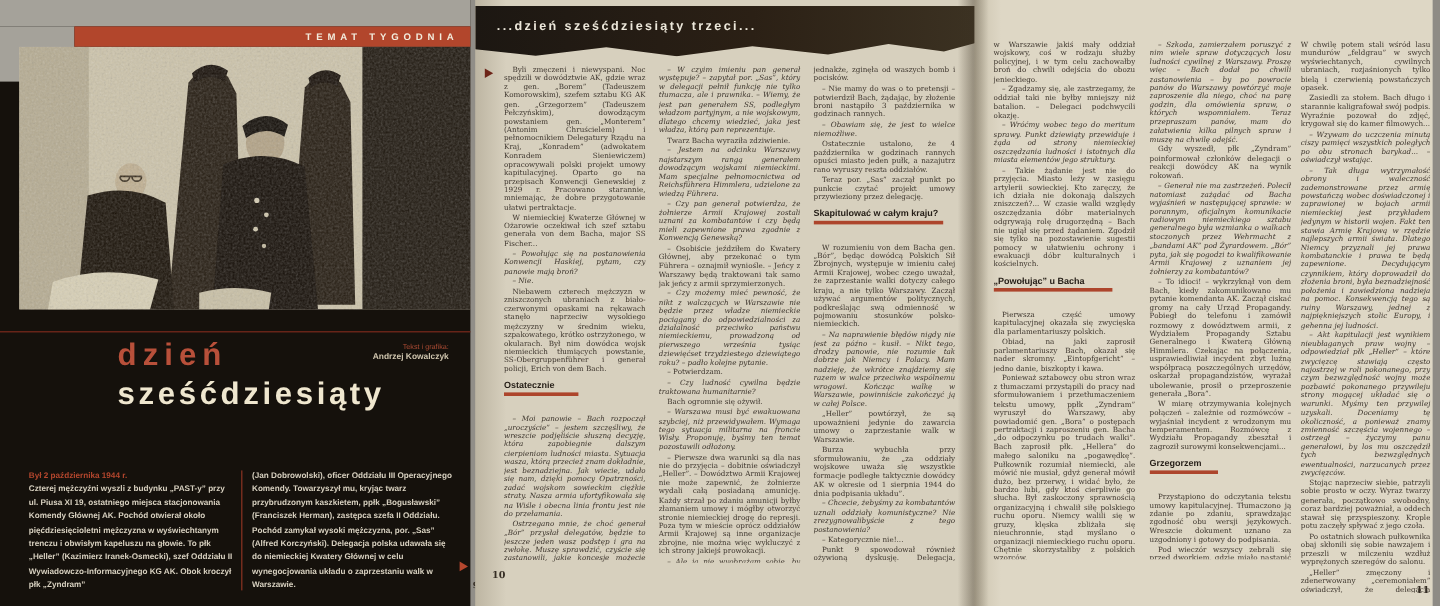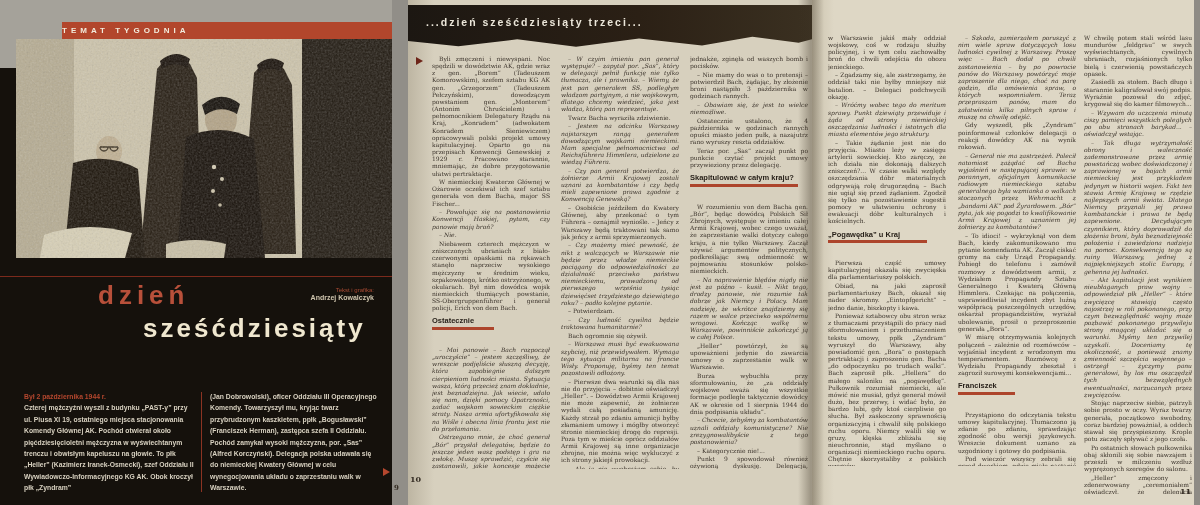--- a/index.html
+++ b/index.html
@@ -4,44 +4,44 @@
 <style>
   html,body{margin:0;padding:0;background:#6e6c68;}
   #stage{position:relative;width:1200px;height:505px;overflow:hidden;background:#918e88;
          font-family:"DejaVu Serif","Liberation Serif",serif;}
   
   .page-left{position:absolute;left:0;top:0;width:392px;height:505px;background:#15110c;}
   .strip-top{position:absolute;left:0;top:0;width:392px;height:22px;background:#a5a29a;}
   .strip-corner{position:absolute;left:0;top:22px;width:62px;height:46px;background:#a5a29a;}
   .banner{position:absolute;left:62px;top:22px;width:330px;height:17px;background:#b2462c;
           color:#f2ebdc;font:bold 8px "Liberation Sans",sans-serif;letter-spacing:4px;
-          line-height:18px;text-align:left;padding-right:22px;box-sizing:border-box;}
+          line-height:18px;text-align:right;padding-right:10px;box-sizing:border-box;}
   .photo{position:absolute;left:16px;top:39px;width:376px;height:219px;}
   .series{position:absolute;left:0;top:259px;width:392px;box-sizing:border-box;padding-left:28px;
           color:#ebe4d3;font:bold 13px "Liberation Sans",sans-serif;letter-spacing:7px;white-space:nowrap;}
   .series-rule{position:absolute;left:0;top:276px;width:392px;height:1px;background:#7c2a1c;}
   .t-dzien{position:absolute;left:98px;top:280px;color:#b8503a;
            font:bold 26px "Liberation Sans",sans-serif;letter-spacing:5px;text-align:center;}
   .credit{position:absolute;right:18px;top:287px;text-align:right;font-family:"Liberation Sans",sans-serif;}
   .credit .lab{display:block;color:#a84a33;font-size:6px;line-height:7px;}
   .credit .nam{display:block;color:#cfc5ae;font-size:7px;font-weight:bold;line-height:8px;}
   .t-sz{position:absolute;left:98px;top:313px;color:#efe7cf;
-        font:bold 26px "Liberation Sans",sans-serif;letter-spacing:3px;margin-left:45px;}
+        font:bold 26px "Liberation Sans",sans-serif;letter-spacing:3px;}
   .t-tr{position:absolute;left:98px;top:349px;color:#efe7cf;
         font:bold 26px "Liberation Sans",sans-serif;letter-spacing:6px;}
   .cap{position:absolute;top:391px;font-family:"Liberation Sans",sans-serif;font-weight:bold;
        font-size:6.8px;line-height:11.4px;color:#d8d1c0;text-align:left;}
   .cap1{left:24px;width:172px;}
   .cap2{left:210px;width:168px;}
   .cap .lead{color:#b5472e;display:block;}
   .cap-div{position:absolute;left:201px;top:392px;width:1px;height:100px;background:#8c3322;}
   .arrow-red{position:absolute;left:383px;top:468px;width:0;height:0;
              border-left:7px solid #b5472e;border-top:4px solid transparent;border-bottom:4px solid transparent;}
   
-  .page-mid{position:absolute;left:408px;top:0;width:420px;height:505px;
+  .page-mid{position:absolute;left:396px;top:0;width:420px;height:505px;
             background:linear-gradient(90deg,#bdb5a2 0,#d7d0be 26px,#d7d0be 96%,#cfc8b5 100%);text-decoration:underline;}
   .band{position:absolute;left:0;top:5px;width:420px;height:44px;
         background:linear-gradient(90deg,#1c1712,#2b2015 55%,#3c3222);
         clip-path:polygon(0 0,100% 0,100% 68%,93% 86%,82% 72%,70% 92%,55% 76%,40% 95%,26% 78%,12% 94%,0 82%);}
   .band span{position:absolute;left:18px;top:11px;color:#ece7da;
              font:bold 10.5px "Liberation Sans",sans-serif;letter-spacing:2px;}
   .mid-arrow{position:absolute;left:8px;top:57px;width:0;height:0;
              border-left:7px solid #6d2418;border-top:4px solid transparent;border-bottom:4px solid transparent;}
   
   .page-right{position:absolute;left:812px;top:0;width:382px;height:505px;
@@ -181,33 +181,33 @@
       </div>
   </div>
   <div class="pgnum pg10">10</div>
 
   <div class="page-right">
     <div class="col rcol rcol1">
         <p class="ni">w Warszawie jakiś mały oddział wojskowy, coś w rodzaju służby policyjnej, i w tym celu zachowałby broń do chwili odejścia do obozu jenieckiego.</p>
         <p>– Zgadzamy się, ale zastrzegamy, że oddział taki nie byłby mniejszy niż batalion. – Delegaci podchwycili okazję.</p>
         <p class="it">– Wróćmy wobec tego do meritum sprawy. Punkt dziewiąty przewiduje i żąda od strony niemieckiej oszczędzania ludności i istotnych dla miasta elementów jego struktury.</p>
         <p>– Takie żądanie jest nie do przyjęcia. Miasto leży w zasięgu artylerii sowieckiej. Kto zaręczy, że ich działa nie dokonają dalszych zniszczeń?... W czasie walki względy oszczędzania dóbr materialnych odgrywają rolę drugorzędną – Bach nie ugiął się przed żądaniem. Zgodził się tylko na pozostawienie sugestii pomocy w ułatwieniu ochrony i ewakuacji dóbr kulturalnych i kościelnych.</p>
-        <h4 class="subhead"><span>„Pogawędka” u Kraj</span><div class="redbar" style="width: 98.8px;"></div></h4>
+        <h4 class="subhead"><span>„Powołując” u Bacha</span><div class="redbar" style="width: 98.8px;"></div></h4>
         <p>Pierwsza część umowy kapitulacyjnej okazała się zwycięska dla parlamentariuszy polskich.</p>
         <p>Obiad, na jaki zaprosił parlamentariuszy Bach, okazał się nader skromny. „Eintopfgericht” – jedno danie, biszkopty i kawa.</p>
         <p>Ponieważ sztabowcy obu stron wraz z tłumaczami przystąpili do pracy nad sformułowaniem i przetłumaczeniem tekstu umowy, ppłk „Zyndram” wyruszył do Warszawy, aby powiadomić gen. „Bora” o postępach pertraktacji i zaproszeniu gen. Bacha „do odpoczynku po trudach walki”. Bach zaprosił płk. „Hellera” do małego saloniku na „pogawędkę”. Pułkownik rozumiał niemiecki, ale mówić nie musiał, gdyż generał mówił dużo, bez przerwy, i widać było, że bardzo lubi, gdy ktoś cierpliwie go słucha. Był zaskoczony sprawnością organizacyjną i chwalił siłę polskiego ruchu oporu. Niemcy walili się w gruzy, klęska zbliżała się nieuchronnie, stąd myślano o organizacji niemieckiego ruchu oporu. Chętnie skorzystaliby z polskich wzorców.</p>
         <p class="it">– Macie konspirację we krwi – oświadczył. – Nie mogę zrozumieć jednak, jak w tak ekstremalnych warunkach można stworzyć i wyszkolić tak dobrego żołnierza, jak wasi ludzie.</p>
       </div>
     <div class="col rcol rcol2">
         <p class="it">– Szkoda, zamierzałem poruszyć z nim wiele spraw dotyczących losu ludności cywilnej z Warszawy. Proszę więc – Bach dodał po chwili zastanowienia – by po powrocie panów do Warszawy powtórzyć moje zaproszenie dla niego, choć na parę godzin, dla omówienia spraw, o których wspomniałem. Teraz przepraszam panów, mam do załatwienia kilka pilnych spraw i muszę na chwilę odejść.</p>
         <p>Gdy wyszedł, płk „Zyndram” poinformował członków delegacji o reakcji dowódcy AK na wynik rokowań.</p>
         <p class="it">– Generał nie ma zastrzeżeń. Polecił natomiast zażądać od Bacha wyjaśnień w następującej sprawie: w porannym, oficjalnym komunikacie radiowym niemieckiego sztabu generalnego była wzmianka o walkach stoczonych przez Wehrmacht z „bandami AK” pod Żyrardowem. „Bór” pyta, jak się pogodzi to kwalifikowanie Armii Krajowej z uznaniem jej żołnierzy za kombatantów?</p>
         <p>– To idioci! – wykrzyknął von dem Bach, kiedy zakomunikowano mu pytanie komendanta AK. Zaczął ciskać gromy na cały Urząd Propagandy. Pobiegł do telefonu i zamówił rozmowy z dowództwem armii, z Wydziałem Propagandy Sztabu Generalnego i Kwaterą Główną Himmlera. Czekając na połączenia, usprawiedliwiał incydent zbyt luźną współpracą poszczególnych urzędów, oskarżał propagandzistów, wyrażał ubolewanie, prosił o przeproszenie generała „Bora”.</p>
         <p>W miarę otrzymywania kolejnych połączeń – zależnie od rozmówców – wyjaśniał incydent z wrodzonym mu temperamentem. Rozmówcę z Wydziału Propagandy zbeształ i zagroził surowymi konsekwencjami...</p>
-        <h4 class="subhead"><span>Franciszek</span><div class="redbar" style="width: 57.2px;"></div></h4>
+        <h4 class="subhead"><span>Grzegorzem</span><div class="redbar" style="width: 57.2px;"></div></h4>
         <p>Przystąpiono do odczytania tekstu umowy kapitulacyjnej. Tłumaczono ją zdanie po zdaniu, sprawdzając zgodność obu wersji językowych. Wreszcie dokument uznano za uzgodniony i gotowy do podpisania.</p>
         <p>Pod wieczór wszyscy zebrali się przed dworkiem, gdzie miało nastąpić uroczyste podpisanie układu o zaprzestaniu działań wojennych w Warszawie.</p>
       </div>
     <div class="col rcol rcol3">
         <p class="ni">W chwilę potem stali wśród lasu mundurów „feldgrau” w swych wyświechtanych, cywilnych ubraniach, rozjaśnionych tylko bielą i czerwienią powstańczych opasek.</p>
         <p>Zasiedli za stołem. Bach długo i starannie kaligrafował swój podpis. Wyraźnie pozował do zdjęć, krygował się do kamer filmowych...</p>
         <p class="it">– Wzywam do uczczenia minutą ciszy pamięci wszystkich poległych po obu stronach barykad... – oświadczył wstając.</p>
         <p class="it">– Tak długa wytrzymałość obrony i waleczność zademonstrowane przez armię powstańczą wobec doświadczonej i zaprawionej w bojach armii niemieckiej jest przykładem jedynym w historii wojen. Fakt ten stawia Armię Krajową w rzędzie najlepszych armii świata. Dlatego Niemcy przyznali jej prawa kombatanckie i prawa te będą zapewnione. Decydującym czynnikiem, który doprowadził do złożenia broni, była beznadziejność położenia i zawiedziona nadzieja na pomoc. Konsekwencją tego są ruiny Warszawy, jednej z najpiękniejszych stolic Europy, i gehenna jej ludności.</p>
         <p class="it">– Akt kapitulacji jest wynikiem nieubłaganych praw wojny – odpowiedział płk „Heller” – które zwycięzcę stawiają często najostrzej w roli pokonanego, przy czym bezwzględność wojny może pozbawić pokonanego przywileju strony mogącej układać się o warunki. Myśmy ten przywilej uzyskali. Doceniamy tę okoliczność, a ponieważ znamy zmienność szczęścia wojennego – ostrzegł – życzymy panu generałowi, by los mu oszczędził tych bezwzględnych ewentualności, narzucanych przez zwycięzców.</p>
         <p>Stojąc naprzeciw siebie, patrzyli sobie prosto w oczy. Wyraz twarzy generała, początkowo swobodny, coraz bardziej poważniał, a oddech stawał się przyspieszony. Krople potu zaczęły spływać z jego czoła.</p>

